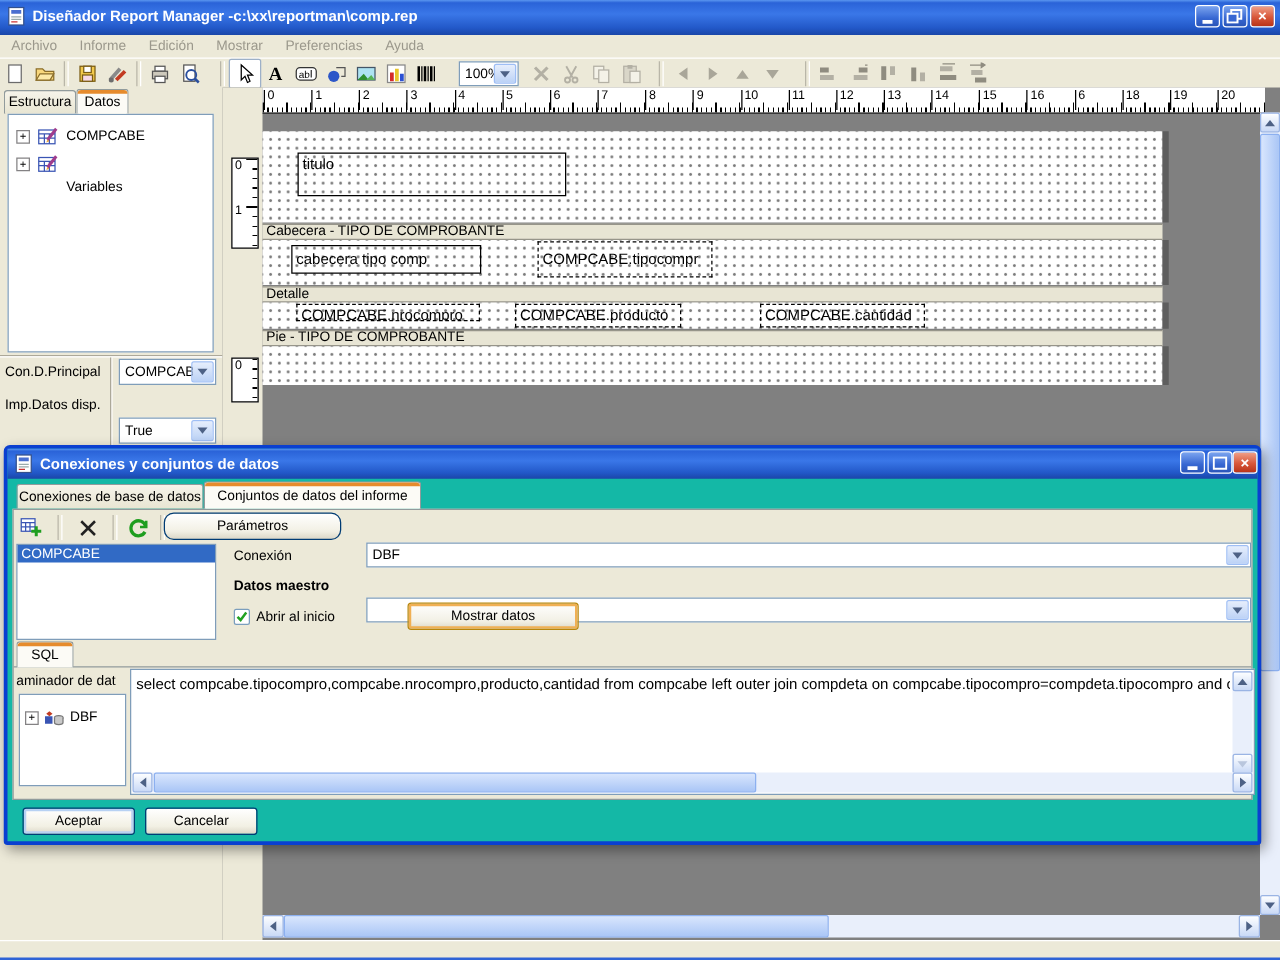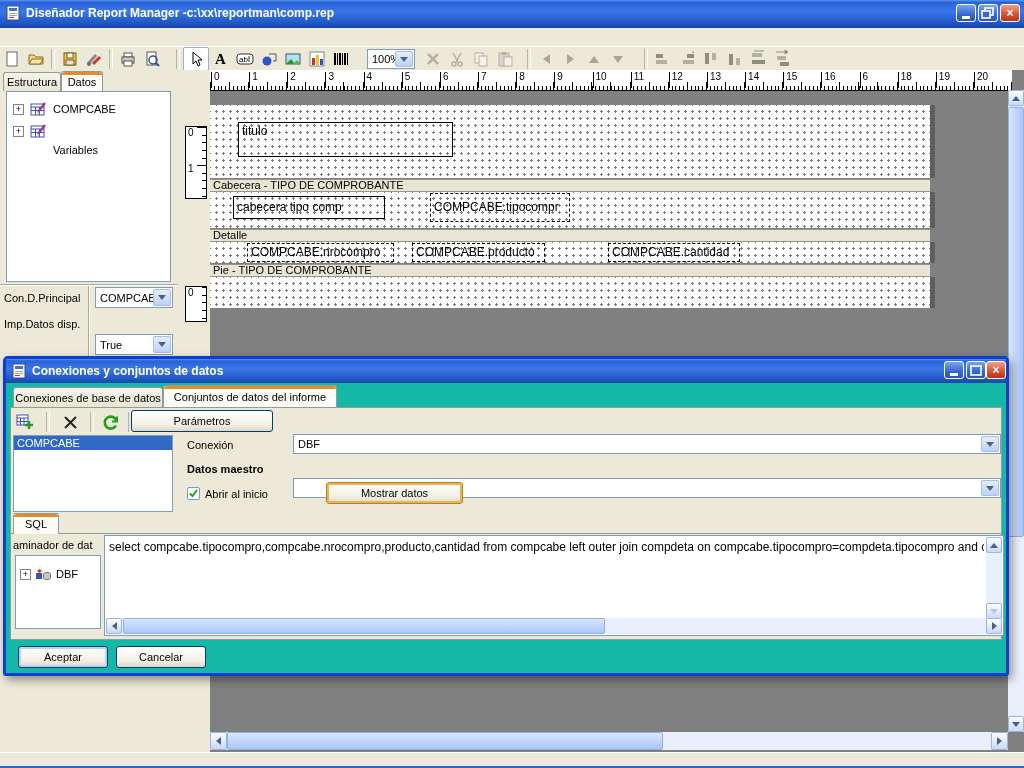--- a/index.html
+++ b/index.html
@@ -91,20 +91,28 @@
         <svg width="14" height="12">
           <rect x="4" y="1" width="8" height="7" fill="none" stroke="#fff" stroke-width="1.6"></rect>
           <rect x="1" y="4" width="8" height="7" fill="#3767d2" stroke="#fff" stroke-width="1.6"></rect>
         </svg>
       </span>
     <span class="abs tb-btn close" style="left:1000px;top:4px;">
         <span>×</span>
       </span>
   </div>
 
+  <div class="abs menubar" style="left:0;top:28px;width:1024px;height:18px;">
+    <span class="menu-item">Archivo</span>
+    <span class="menu-item">Informe</span>
+    <span class="menu-item">Edición</span>
+    <span class="menu-item">Mostrar</span>
+    <span class="menu-item">Preferencias</span>
+    <span class="menu-item">Ayuda</span>
+  </div>
 
   <div class="abs toolbar" style="left:0;top:46px;width:1024px;height:24px;">
     <span class="ticon">
         <svg width="18" height="18">
           <rect x="4" y="2" width="10" height="14" fill="#fff" stroke="#6b6b6b"></rect>
         </svg>
       </span>
     <span class="ticon">
         <svg width="18" height="18">
           <path d="M2 14 L2 5 h5 l2 2 h7 v7 z" fill="#f8d77c" stroke="#8a6d2a"></path>
@@ -377,21 +385,21 @@
     <div class="abs band-shadow" style="left:752px;top:122px;width:5px;height:36px;"></div>
     <div class="abs vruler" style="left:7px;top:122px;width:22px;height:36px;">
       <div class="vrt1"></div>
       <span class="vrnum" style="top:1px;">0</span>
     </div>
 
     <div class="abs band-header" style="left:32px;top:159px;width:720px;height:13px;">
         <span>Detalle</span>
       </div>
     <div class="abs dots" style="left:32px;top:172px;width:720px;height:21px;">
-      <div class="ritem dashed" style="left:37px;top:1px;width:147px;height:19px;line-height:15px;"><span>COMPCABE.nrocompro</span></div>
+      <div class="ritem dashed" style="left:27px;top:1px;width:147px;height:14px;line-height:15px;"><span>COMPCABE.nrocompro</span></div>
       <div class="ritem dashed" style="left:202px;top:1px;width:133px;height:19px;line-height:15px;"><span>COMPCABE.producto</span></div>
       <div class="ritem dashed" style="left:398px;top:1px;width:132px;height:19px;line-height:15px;"><span>COMPCABE.cantidad</span></div>
     </div>
     <div class="abs band-shadow" style="left:752px;top:172px;width:5px;height:21px;"></div>
     <div class="abs vruler" style="left:7px;top:172px;width:22px;height:21px;">
       <div class="vrt1"></div>
       <span class="vrnum" style="top:1px;">0</span>
     </div>
 
     <div class="abs band-header" style="left:32px;top:194px;width:720px;height:13px;align-items:flex-end;">
@@ -475,21 +483,21 @@
           </svg>
         </span>
       <span class="abs tsep" style="left:76px;top:4px;"></span>
       <span class="abs ticon" style="left:88px;top:3px;">
           <svg width="18" height="18">
             <path d="M14.5 8 a6 6 0 1 0 -.5 4.5" fill="none" stroke="#1f9e1f" stroke-width="2.6"></path>
             <path d="M15 3.5 v5 h-5" fill="none" stroke="#1f9e1f" stroke-width="2"></path>
           </svg>
         </span>
       <span class="abs tsep" style="left:114px;top:4px;"></span>
-      <div class="abs xp-btn" style="left:120px;top:2px;width:142px;height:22px;">
+      <div class="abs xp-btn" style="left:120px;top:2px;width:142px;height:22px;border-radius:8px;">
           <span>Parámetros</span>
         </div>
 
       <div class="abs sunken" style="left:2px;top:27px;width:160px;height:77px;">
         <div class="list-sel">COMPCABE</div>
       </div>
 
       <span class="abs field-label" style="left:176px;top:31px;">Conexión</span>
       <div class="abs combo" style="left:282px;top:26px;width:708px;height:20px;">
         <span>DBF</span>

